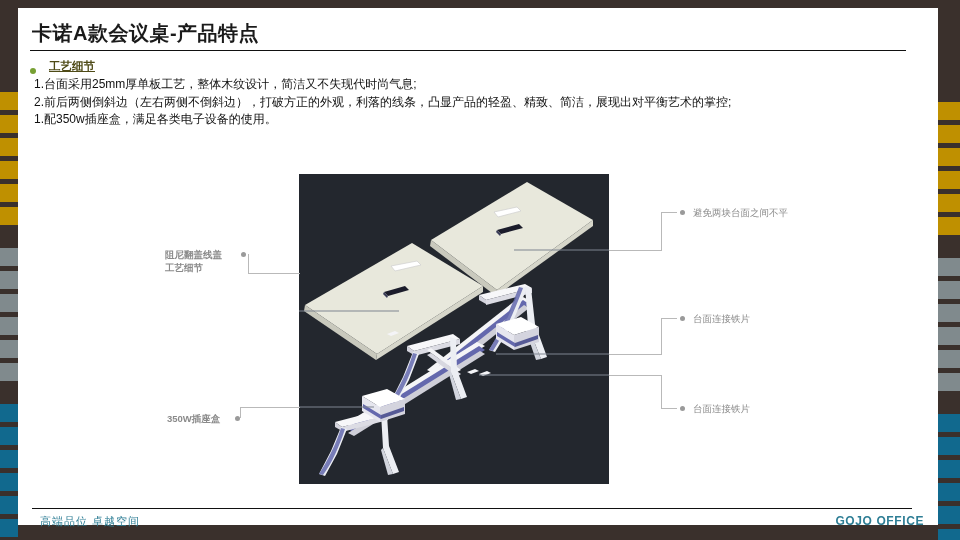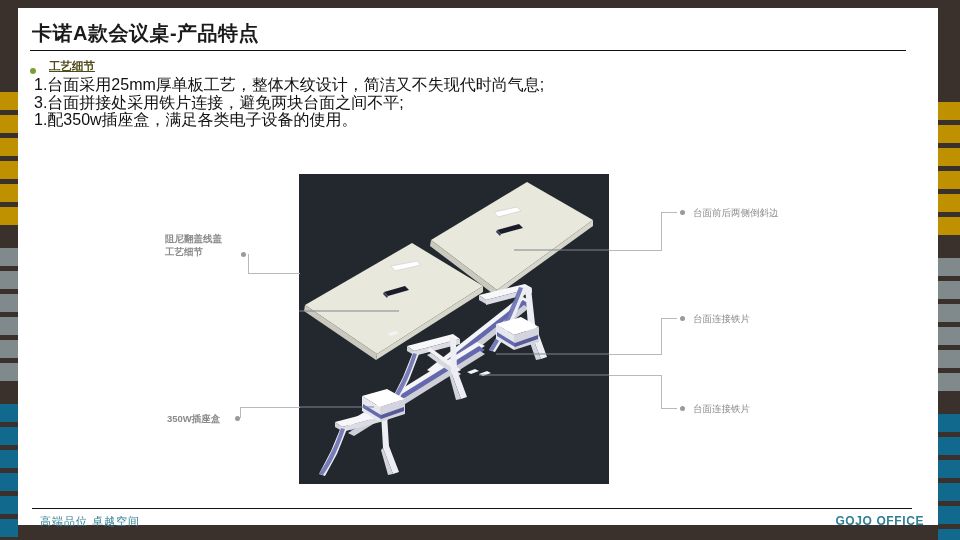--- a/index.html
+++ b/index.html
@@ -45,21 +45,21 @@
     font-size:11.5px;font-weight:bold;color:#4e4a16;
   }
   .subhead .dot{
     width:6px;height:6px;border-radius:50%;background:#77a033;display:inline-block;
   }
   .subhead .txt{text-decoration:underline;text-underline-offset:1px;}
 
   
   .body-list{position:absolute;left:34px;top:76px;width:880px;}
   .body-line{
-    font-size:16px;color:#111;line-height:17.5px;white-space:nowrap;
+    font-size:12px;color:#111;line-height:17.5px;white-space:nowrap;
   }
 
   
   .imgpanel{
     position:absolute;left:299px;top:174px;width:310px;height:310px;
     background:#23272e;overflow:hidden;
   }
   .imgpanel svg{display:block;}
 
   
@@ -145,21 +145,21 @@
   <div class="title">卡诺A款会议桌-产品特点</div>
   <div class="title-rule"></div>
 
   <div class="subhead">
     <span class="dot"></span>
     <span class="txt">工艺细节</span>
   </div>
 
   <div class="body-list" id="body-list">
       <div class="body-line">1.台面采用25mm厚单板工艺，整体木纹设计，简洁又不失现代时尚气息;</div>
-      <div class="body-line">3.台面拼接处采用铁片连接，避免两块台面之间不平;</div>
+      <div class="body-line">2.前后两侧倒斜边（左右两侧不倒斜边），打破方正的外观，利落的线条，凸显产品的轻盈、精致、简洁，展现出对平衡艺术的掌控;</div>
       <div class="body-line">1.配350w插座盒，满足各类电子设备的使用。</div>
     </div>
 
   <div class="imgpanel">
     <svg width="310" height="310" viewBox="0 0 310 310" xmlns="http://www.w3.org/2000/svg">
       <rect x="0" y="0" width="310" height="310" fill="#23272e"></rect>
 
       <g>
         <polygon points="132,66 228,8 294,46 198,116" fill="#e8e8dc"></polygon>
         <polygon points="132,66 198,116 197,122 131,72" fill="#c9c9bd"></polygon>
@@ -245,41 +245,41 @@
       </g>
 
       <line x1="0" y1="137" x2="100" y2="137" stroke="#7e8590" stroke-width="1"></line>
       <line x1="215" y1="76" x2="310" y2="76" stroke="#7e8590" stroke-width="1"></line>
       <line x1="197" y1="180" x2="310" y2="180" stroke="#7e8590" stroke-width="1"></line>
       <line x1="180" y1="201" x2="310" y2="201" stroke="#7e8590" stroke-width="1"></line>
       <line x1="0" y1="233" x2="75" y2="233" stroke="#7e8590" stroke-width="1"></line>
     </svg>
   </div>
 
-  <div class="callout bold" style="left:165px;top:232px;line-height:13px;">
+  <div class="callout bold" style="left:165px;top:249px;line-height:13px;font-family:Liberation Mono, monospace;">
     <div>阻尼翻盖线盖</div>
     <div>工艺细节</div>
   </div>
   <div class="cl-dot" style="left:241px;top:252px;"></div>
   <div class="leader-v" style="left:248px;top:254px;height:19px;"></div>
   <div class="leader-h" style="left:248px;top:273px;width:52px;"></div>
 
   <div class="callout bold" style="left:167px;top:413px;">
     <span>350W插座盒</span>
   </div>
   <div class="cl-dot" style="left:235px;top:416px;"></div>
   <div class="leader-h" style="left:240px;top:407px;width:60px;"></div>
   <div class="leader-v" style="left:240px;top:407px;height:11px;"></div>
 
   <div class="leader-h" style="left:609px;top:250px;width:52px;"></div>
   <div class="leader-v" style="left:661px;top:212px;height:39px;"></div>
   <div class="leader-h" style="left:661px;top:212px;width:16px;"></div>
   <div class="cl-dot" style="left:680px;top:210px;"></div>
   <div class="callout" style="left:693px;top:207px;">
-    <span>台面前后两侧倒斜边</span>
+    <span>避免两块台面之间不平</span>
   </div>
 
   <div class="leader-h" style="left:609px;top:354px;width:52px;"></div>
   <div class="leader-v" style="left:661px;top:318px;height:37px;"></div>
   <div class="leader-h" style="left:661px;top:318px;width:16px;"></div>
   <div class="cl-dot" style="left:680px;top:316px;"></div>
   <div class="callout" style="left:693px;top:313px;">
     <span>台面连接铁片</span>
   </div>
 

